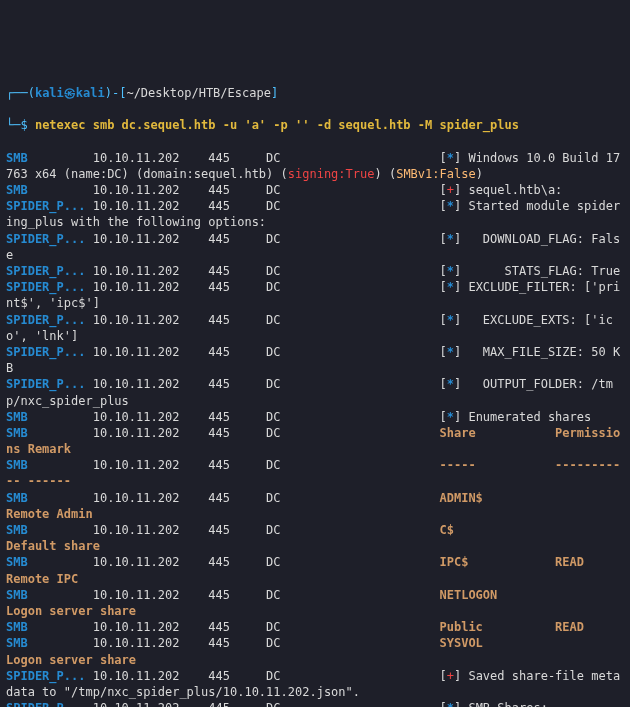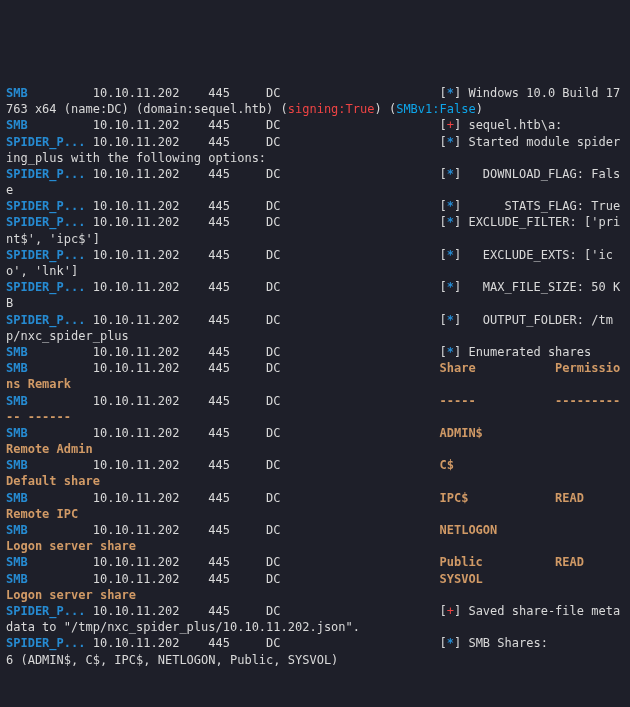--- a/index.html
+++ b/index.html
@@ -14,26 +14,28 @@
     box-sizing: border-box;
     white-space: pre-wrap;
     word-break: break-all;
   }
   .blue { color: #268bd2; font-weight: bold;}
   .lblue { color: #4fc1ff; }
   .green { color: #ef4444; }
   .yellow { color: #e2b93d; font-weight: bold;}
   .orange { color: #d19a66; font-weight: bold;}
   .white { color: #d9d9d9; }
-  .red { color: #0ea5e9; }
+  .red { color: #fdba74; }
   .line { display:block; }
 </style>
 </head>
 <body>
 
 
 
 <div>
+<span class="line"><span class="lblue">┌──(</span><span class="blue"><span>kali</span>㉿<span>kali</span></span><span class="lblue">)-[</span><span class="white">~/Desktop/HTB/Escape</span><span class="lblue">]</span></span>
+<span class="line"><span class="lblue">└─$ </span><span class="yellow">netexec smb dc.sequel.htb -u 'a' -p '' -d sequel.htb -M spider_plus</span></span>
 <div id="out"><span class="line"><span class="blue">SMB         </span><span class="white">10.10.11.202    </span><span class="white">445     </span><span class="white">DC                      </span><span class="white">[</span><span class="blue">*</span><span class="white">] </span><span class="white">Windows 10.0 Build 17763 x64 (name:DC) (domain:sequel.htb) (</span><span class="green">signing:True</span><span class="white">) (</span><span class="red">SMBv1:False</span><span class="white">)</span></span><span class="line"><span class="blue">SMB         </span><span class="white">10.10.11.202    </span><span class="white">445     </span><span class="white">DC                      </span><span class="white">[</span><span class="green">+</span><span class="white">] </span><span class="white">sequel.htb\a:</span></span><span class="line"><span class="blue">SPIDER_P... </span><span class="white">10.10.11.202    </span><span class="white">445     </span><span class="white">DC                      </span><span class="white">[</span><span class="blue">*</span><span class="white">] </span><span class="white">Started module spidering_plus with the following options:</span></span><span class="line"><span class="blue">SPIDER_P... </span><span class="white">10.10.11.202    </span><span class="white">445     </span><span class="white">DC                      </span><span class="white">[</span><span class="blue">*</span><span class="white">] </span><span class="white">  DOWNLOAD_FLAG: False</span></span><span class="line"><span class="blue">SPIDER_P... </span><span class="white">10.10.11.202    </span><span class="white">445     </span><span class="white">DC                      </span><span class="white">[</span><span class="blue">*</span><span class="white">] </span><span class="white">     STATS_FLAG: True</span></span><span class="line"><span class="blue">SPIDER_P... </span><span class="white">10.10.11.202    </span><span class="white">445     </span><span class="white">DC                      </span><span class="white">[</span><span class="blue">*</span><span class="white">] </span><span class="white">EXCLUDE_FILTER: ['print$', 'ipc$']</span></span><span class="line"><span class="blue">SPIDER_P... </span><span class="white">10.10.11.202    </span><span class="white">445     </span><span class="white">DC                      </span><span class="white">[</span><span class="blue">*</span><span class="white">] </span><span class="white">  EXCLUDE_EXTS: ['ico', 'lnk']</span></span><span class="line"><span class="blue">SPIDER_P... </span><span class="white">10.10.11.202    </span><span class="white">445     </span><span class="white">DC                      </span><span class="white">[</span><span class="blue">*</span><span class="white">] </span><span class="white">  MAX_FILE_SIZE: 50 KB</span></span><span class="line"><span class="blue">SPIDER_P... </span><span class="white">10.10.11.202    </span><span class="white">445     </span><span class="white">DC                      </span><span class="white">[</span><span class="blue">*</span><span class="white">] </span><span class="white">  OUTPUT_FOLDER: /tmp/nxc_spider_plus</span></span><span class="line"><span class="blue">SMB         </span><span class="white">10.10.11.202    </span><span class="white">445     </span><span class="white">DC                      </span><span class="white">[</span><span class="blue">*</span><span class="white">] </span><span class="white">Enumerated shares</span></span><span class="line"><span class="blue">SMB         </span><span class="white">10.10.11.202    </span><span class="white">445     </span><span class="white">DC                      </span><span class="orange">Share           Permissions Remark</span></span><span class="line"><span class="blue">SMB         </span><span class="white">10.10.11.202    </span><span class="white">445     </span><span class="white">DC                      </span><span class="orange">-----           ----------- ------</span></span><span class="line"><span class="blue">SMB         </span><span class="white">10.10.11.202    </span><span class="white">445     </span><span class="white">DC                      </span><span class="orange">ADMIN$                      Remote Admin</span></span><span class="line"><span class="blue">SMB         </span><span class="white">10.10.11.202    </span><span class="white">445     </span><span class="white">DC                      </span><span class="orange">C$                          Default share</span></span><span class="line"><span class="blue">SMB         </span><span class="white">10.10.11.202    </span><span class="white">445     </span><span class="white">DC                      </span><span class="orange">IPC$            READ        Remote IPC</span></span><span class="line"><span class="blue">SMB         </span><span class="white">10.10.11.202    </span><span class="white">445     </span><span class="white">DC                      </span><span class="orange">NETLOGON                    Logon server share</span></span><span class="line"><span class="blue">SMB         </span><span class="white">10.10.11.202    </span><span class="white">445     </span><span class="white">DC                      </span><span class="orange">Public          READ        </span></span><span class="line"><span class="blue">SMB         </span><span class="white">10.10.11.202    </span><span class="white">445     </span><span class="white">DC                      </span><span class="orange">SYSVOL                      Logon server share</span></span><span class="line"><span class="blue">SPIDER_P... </span><span class="white">10.10.11.202    </span><span class="white">445     </span><span class="white">DC                      </span><span class="white">[</span><span class="green">+</span><span class="white">] </span><span class="white">Saved share-file metadata to "/tmp/nxc_spider_plus/10.10.11.202.json".</span></span><span class="line"><span class="blue">SPIDER_P... </span><span class="white">10.10.11.202    </span><span class="white">445     </span><span class="white">DC                      </span><span class="white">[</span><span class="blue">*</span><span class="white">] </span><span class="white">SMB Shares:           6 (ADMIN$, C$, IPC$, NETLOGON, Public, SYSVOL)</span></span></div>
 </div>
 
 
 
 
 </body></html>

